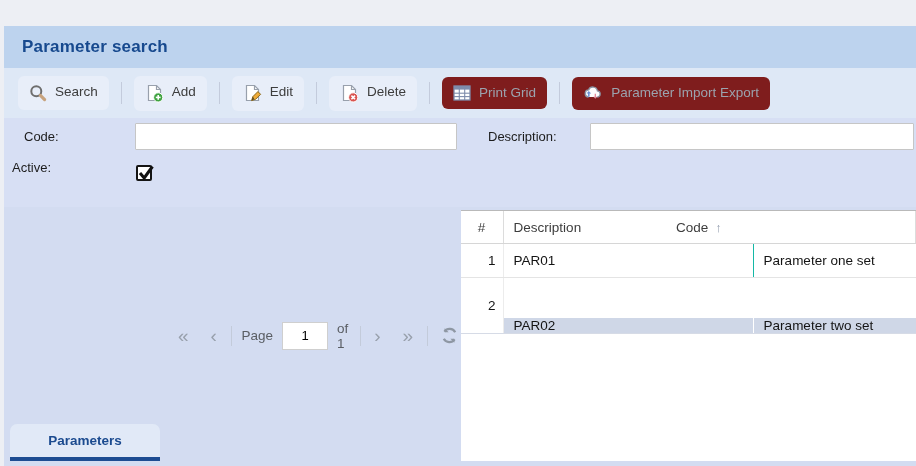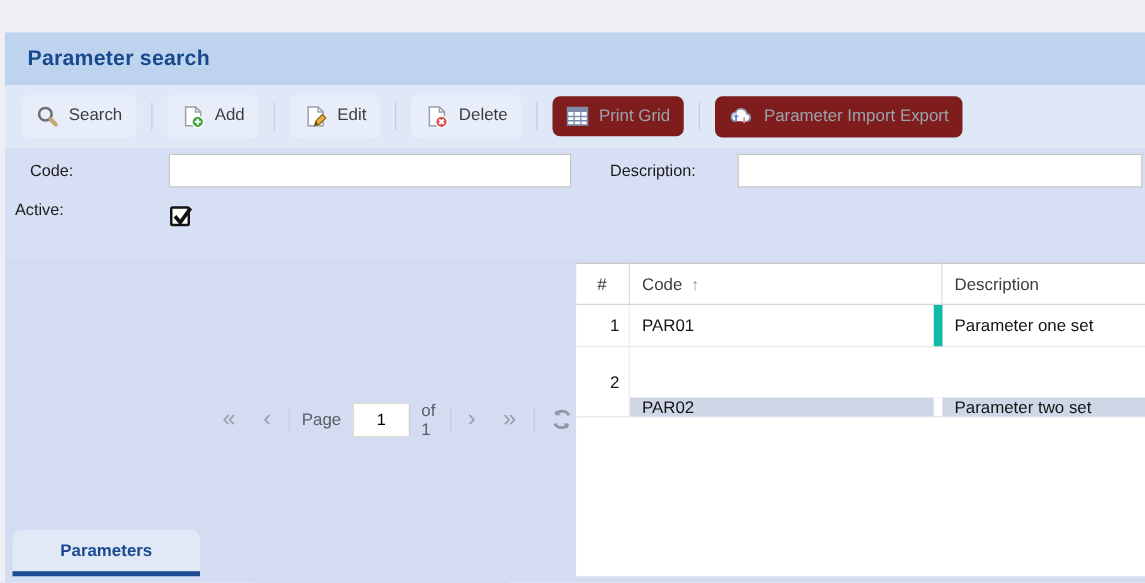--- a/index.html
+++ b/index.html
@@ -76,21 +76,21 @@
   
   .grid { flex:1 1 auto; background:#fff; border-top:1px solid #b9b9b9; display:flex; flex-direction:column; min-height:0; overflow:hidden; }
   .ghead { flex:0 0 33px; display:flex; border-bottom:1px solid #d6d6d6; font-size:13.5px; color:#3d3d3d; }
   .gcell { display:flex; align-items:center; }
   .c-num  { width:43px; flex:0 0 43px; justify-content:center; border-right:1px solid #dcdcdc; }
   .c-code { width:250px; flex:0 0 250px; padding-left:10px; border-right:1px solid #dcdcdc; gap:7px; }
   .c-desc { flex:1 1 auto; padding-left:10px; }
   .sortarrow { color:#8f99ab; font-size:13px; }
   .grow { flex:0 0 34px; display:flex; border-bottom:1px solid #e4e4e4; font-size:13.5px; color:#141414; background:#fff; cursor:pointer; }
   .grow .r-num { width:43px; flex:0 0 43px; justify-content:flex-end; padding-right:7px; border-right:1px solid #ececec; }
-  .grow .r-code { width:250px; flex:0 0 250px; padding-left:10px; border-right:7px solid #14b8a6;text-align:center; }
+  .grow .r-code { width:250px; flex:0 0 250px; padding-left:10px; border-right:1px solid #14b8a6;text-align:center; }
   .grow .r-desc { flex:1 1 auto; padding-left:10px; }
   .grow.selected { border-bottom:1px solid #d6dbe6; }
   .grow.selected .r-code, .grow.selected .r-desc { background:#cfd7e7; border-right-color:#fff;margin-top:40px; }
   .grow.selected .r-num { background:#fff; }
   .gempty { flex:1 1 auto; background:#fff; }
 </style>
 </head>
 <body>
 
 <div class="window">
@@ -222,27 +222,27 @@
             <path d="M3.8 12.8 A6.3 6.3 0 0 0 14.6 13.4" fill="none" stroke="#8e97a3" stroke-width="2.2"></path>
             <path d="M14.4 16.8 v-4 h-4 z" fill="#8e97a3"></path>
           </svg>
         </span>
       </button>
     </div>
 
     <div class="grid">
       <div class="ghead">
         <div class="gcell c-num">#</div>
+        <div class="gcell c-desc">
+          <span>Description</span>
+        </div>
         <div class="gcell c-code">
           <span>Code</span>
           <span class="sortarrow">↑</span>
         </div>
-        <div class="gcell c-desc">
-          <span>Description</span>
-        </div>
       </div>
 
       <div class="grow">
         <div class="gcell r-num">1</div>
         <div class="gcell r-code">PAR01</div>
         <div class="gcell r-desc">Parameter one set</div>
       </div>
 
       <div class="grow selected">
         <div class="gcell r-num">2</div>

